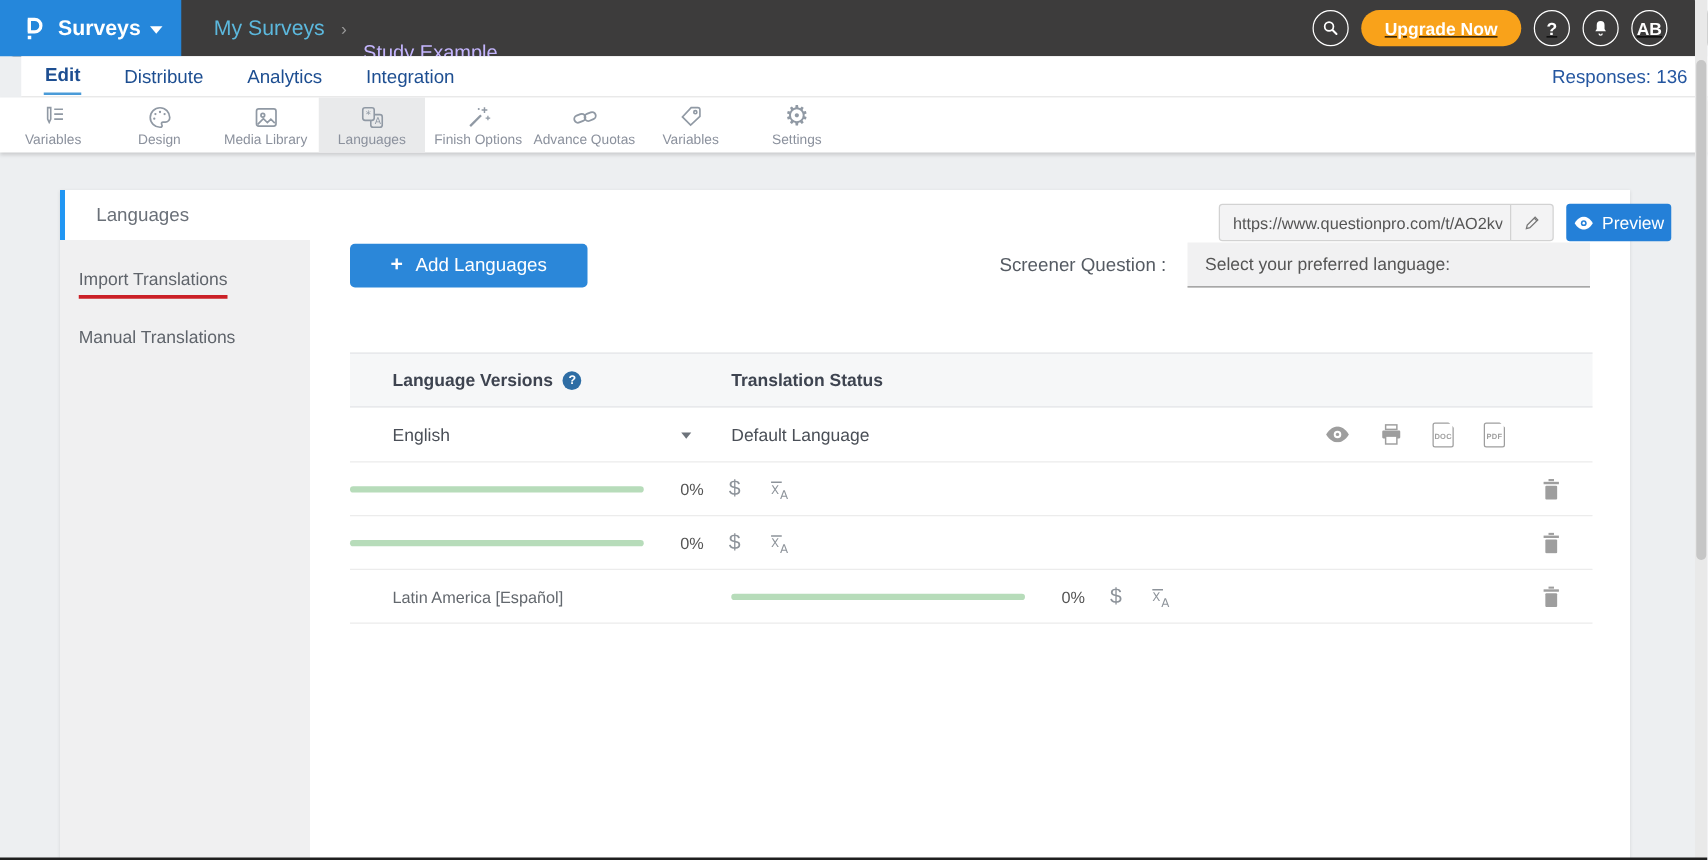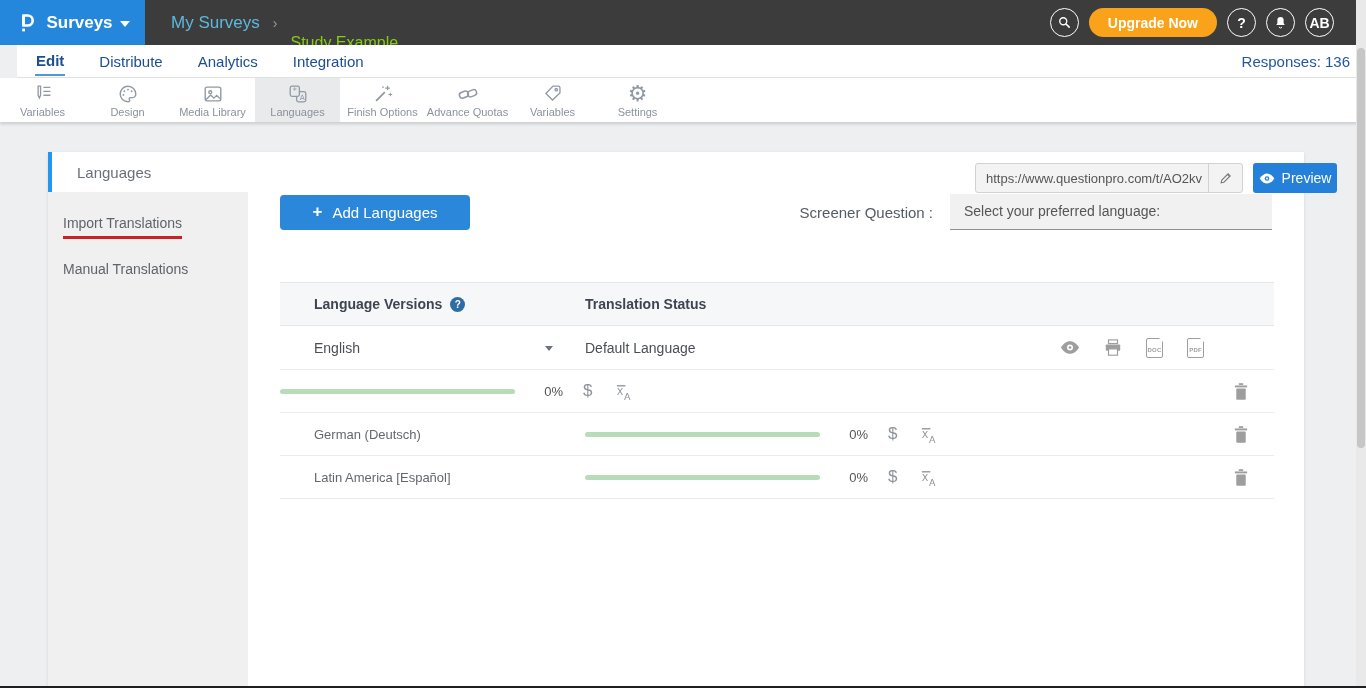--- a/index.html
+++ b/index.html
@@ -7,22 +7,22 @@
   body { font-family:"Liberation Sans","DejaVu Sans",sans-serif; background:#edeff1; position:relative; }
 
   
   .topbar { position:absolute; left:0; top:0; width:1366px; height:45px; background:#3d3c3c; display:flex; align-items:center;border-radius:11px; }
   .logo-area { width:145px; height:45px; background:#2587db; display:flex; align-items:center; justify-content:center; gap:7px; cursor:pointer; flex:none; }
   .logo-area .product { color:#fff; font-size:17px; font-weight:bold; }
   .caret-down-w { width:0; height:0; border-left:5px solid transparent; border-right:5px solid transparent; border-top:6px solid #fff; margin-top:2px; }
   .breadcrumb { display:flex; align-items:center; margin-left:26px; gap:13px; }
   .bc-parent { color:#5cb8dd; font-size:17px; cursor:pointer; }
   .bc-sep { color:#9a9a9a; font-size:14px; }
-  .bc-current { color:#84cc16; font-size:16px;margin-top:40px; }
-  .topbar-right { margin-left:auto; display:flex; align-items:center; gap:10px; padding-right:32px; }
+  .bc-current { color:#c4b5fd; font-size:16px;margin-top:40px; }
+  .topbar-right { margin-left:auto; display:flex; align-items:center; gap:10px; padding-right:32px;text-decoration:underline; }
   .circle-btn { width:29px; height:29px; border:1.5px solid #fff; border-radius:50%; display:flex; align-items:center; justify-content:center; color:#fff; font-size:14px; font-weight:bold; cursor:pointer; flex:none; }
   .upgrade-btn { height:29px; padding:0 19px; border:none; border-radius:15px; background:#f9a21a; color:#fff; font-size:14px; font-weight:bold; font-family:inherit; cursor:pointer; }
 
   
   .tabs-bar { position:absolute; left:17px; top:45px; width:1366px; height:33px; background:#fff; display:flex; align-items:center; padding:0 33px 0 18px; border-bottom:1px solid #e3e3e3; }
   .tab { color:#1d4e91; font-size:15px; margin-right:33px; cursor:pointer; padding:5px 1px; }
   .tab.active { font-weight:bold; border-bottom:2px solid #4a9bd8; }
   .responses { margin-left:auto; color:#2456a0; font-size:15px; font-weight:normal; }
 
   
@@ -306,23 +306,20 @@
               <svg viewBox="0 0 16 19" width="14" height="17">
                 <rect x="5.5" y="0" width="5" height="2" fill="#9e9e9e"></rect>
                 <rect x="1" y="2.6" width="14" height="2.2" fill="#9e9e9e"></rect>
                 <rect x="2.6" y="6.2" width="10.8" height="12.6" rx="1" fill="#9e9e9e"></rect>
               </svg>
             </span>
           </div>
         </div>
 
         <div class="t-row sub">
-          <div class="col-name">
-              <span>German (Deutsch)</span>
-            </div>
           <div class="col-rest">
             <div class="progress"></div>
             <span class="pct">0%</span>
             <span class="dollar">$</span>
             <span class="xa-ico">
               <svg viewBox="0 0 20 20" width="19" height="19">
                 <line x1="3" y1="4" x2="12" y2="4" stroke="#8d939a" stroke-width="1.4"></line>
                 <text x="3" y="13.5" font-size="10" fill="#8d939a" font-family="DejaVu Sans">X</text>
                 <text x="10.5" y="18.5" font-size="10" fill="#8d939a" font-family="DejaVu Sans">A</text>
               </svg>

